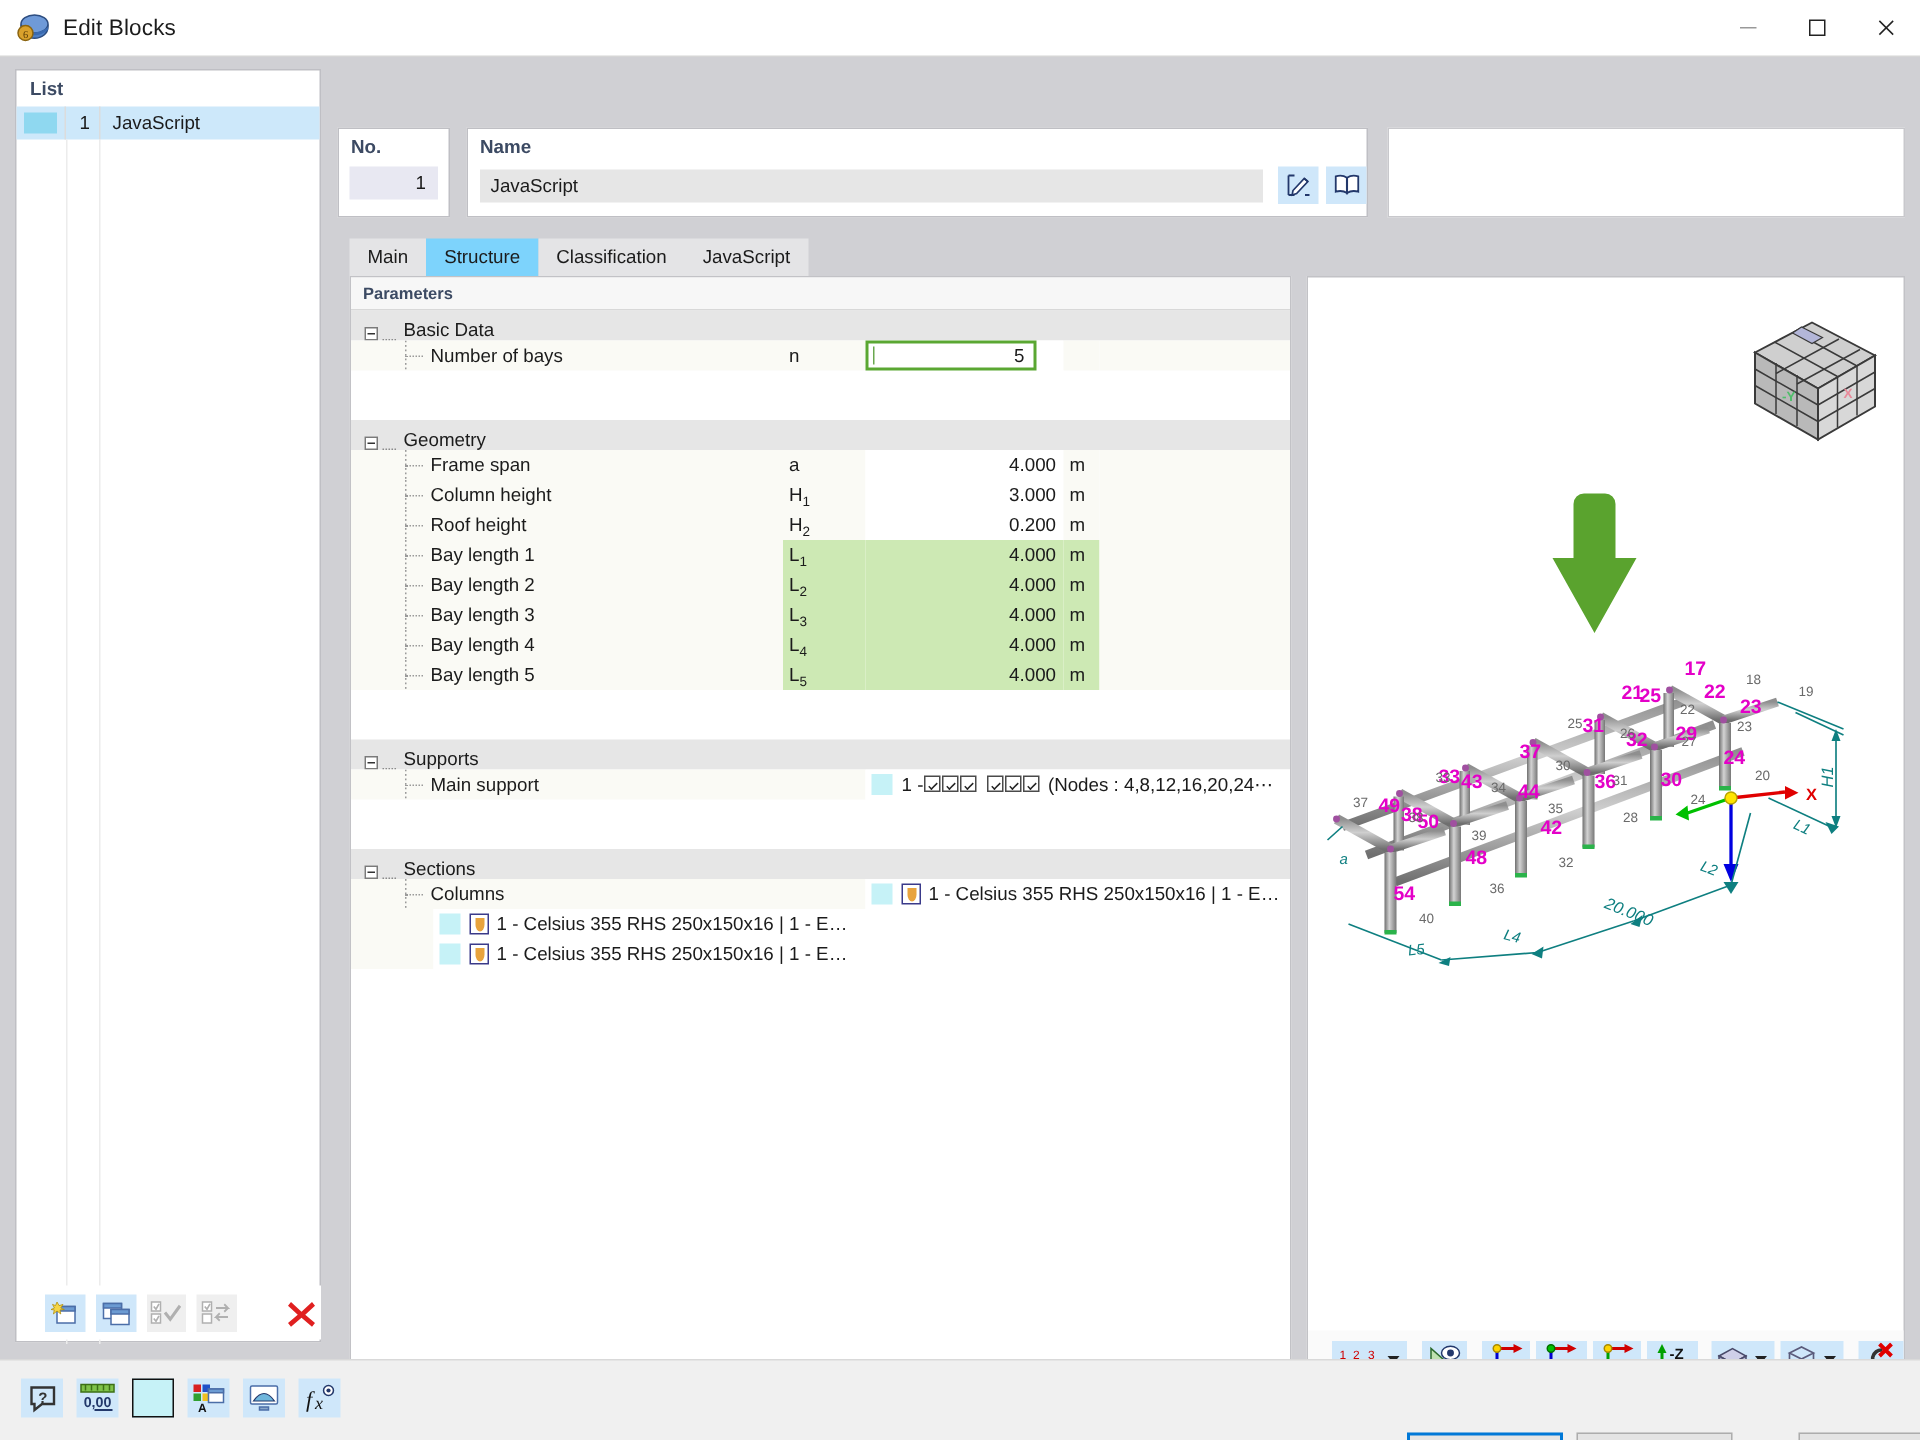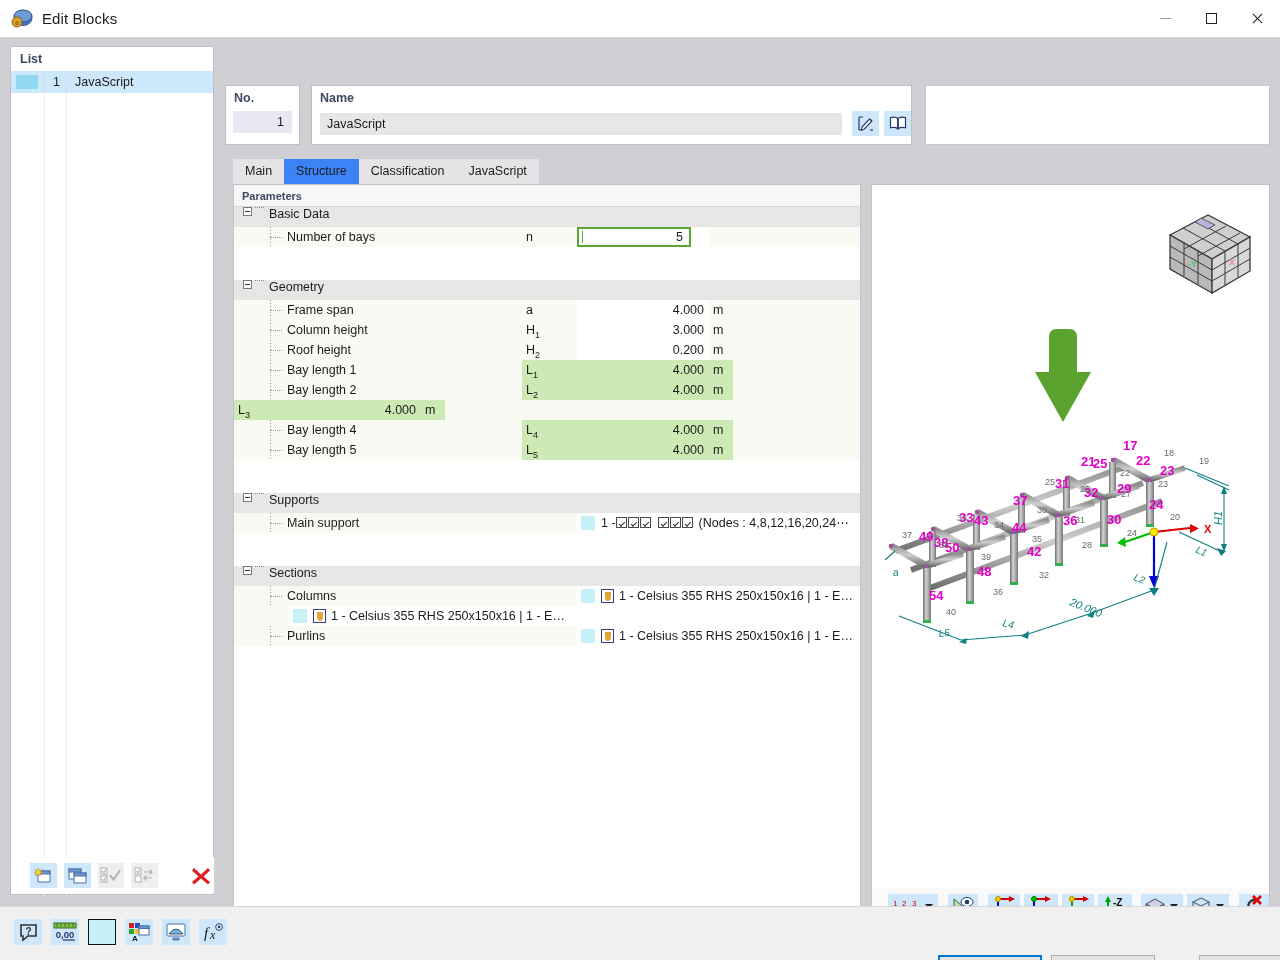--- a/index.html
+++ b/index.html
@@ -105,34 +105,34 @@
   }
 
   
   #tabstrip {
     position:absolute; left:233px; top:121px; width:1037px; height:25px;
   }
   .tab {
     display:inline-block; height:41px; line-height:25px; padding:0 12px;
     font-size:12.5px; color:#1b1b1b; background:#e4e4e6; vertical-align:top;
   }
-  .tab.active { background:#3b82f6; }
+  .tab.active { background:#7dd3fc; }
 
   
   #parampanel {
     position:absolute; left:233px; top:146px; width:628px; height:742px;
     background:#ffffff; border:1px solid #c2c2c6;
   }
   #parampanel .pp-head {
     height:22px; line-height:22px; padding-left:8px;
     font-weight:bold; font-size:11px; color:#3c4a63;
     background:#f7f7f7; border-bottom:1px solid #d8d8d8;
   }
   .grouprow {
-    height:20px; background:#e6e6e6; display:flex; align-items:flex-start;
+    height:20px; background:#e6e6e6; display:flex; align-items:flex-end;
     font-size:12.5px; color:#1b1b1b;
   }
   .grp-toggle {
     width:9px; height:9px; border:1px solid #7a7a7a; background:#fff;
     margin-left:9px; position:relative; flex:0 0 auto;
   }
   .grp-toggle:before {
     content:""; position:absolute; left:1px; top:3px; width:5px; height:1px; background:#333;
   }
   .grp-dots { width:9px; border-top:1px dotted #8a8a8a; margin:0 3px; }
@@ -411,20 +411,21 @@
           <div class="c-rest"></div>
         </div>
         <div class="prow green">
           <div class="c-name"><span class="vguide"></span><span class="leaf-dots"></span><span>Bay length 2</span></div>
           <div class="c-sym"><span>L</span><sub style="font-size:9px">2</sub></div>
           <div class="c-val">4.000</div>
           <div class="c-unit">m</div>
           <div class="c-rest"></div>
         </div>
         <div class="prow green">
+          <div class="c-name"><span class="vguide"></span><span class="leaf-dots"></span><span>Bay length 3</span></div>
           <div class="c-sym"><span>L</span><sub style="font-size:9px">3</sub></div>
           <div class="c-val">4.000</div>
           <div class="c-unit">m</div>
           <div class="c-rest"></div>
         </div>
         <div class="prow green">
           <div class="c-name"><span class="vguide"></span><span class="leaf-dots"></span><span>Bay length 4</span></div>
           <div class="c-sym"><span>L</span><sub style="font-size:9px">4</sub></div>
           <div class="c-val">4.000</div>
           <div class="c-unit">m</div>
@@ -480,21 +481,20 @@
         </div>
         <div class="prow">
           <div class="c-sym"></div>
           <div class="c-obj">
             <span class="objswatch"></span>
             <span class="secicon"></span>
             <span>1 - Celsius 355 RHS 250x150x16 | 1 - E…</span>
           </div>
         </div>
         <div class="prow">
-          <div class="c-name"><span class="vguide"></span><span class="leaf-dots"></span><span>Purlins</span></div>
           <div class="c-sym"></div>
           <div class="c-obj">
             <span class="objswatch"></span>
             <span class="secicon"></span>
             <span>1 - Celsius 355 RHS 250x150x16 | 1 - E…</span>
           </div>
         </div>
       </div>
     <div class="spacer-row"></div>
   </div>

